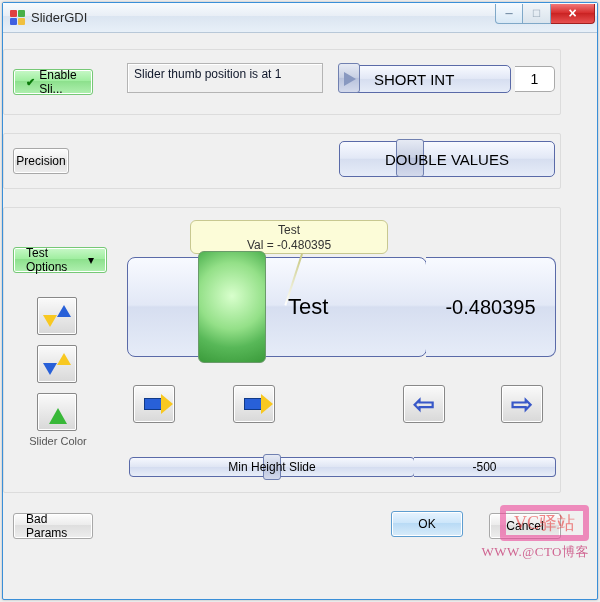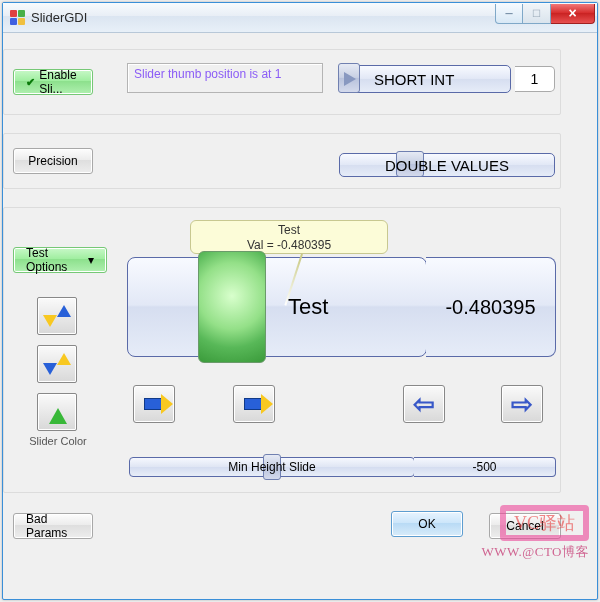--- a/index.html
+++ b/index.html
@@ -13,21 +13,21 @@
   .winbtn { width:28px; height:20px; border:1px solid #7fa8c8; border-top:none; background:linear-gradient(#f5faff,#d8e8f5); display:flex; align-items:center; justify-content:center; font-size:10px; color:#3a5a7a; }
   .winbtn.min { border-radius:0 0 0 4px; }
   .winbtn.max { background:linear-gradient(#f0f4f8,#dae4ed); color:#9aaab8; border-left:none;}
   .winbtn.close { width:44px; border-radius:0 0 4px 0; background:linear-gradient(#f07878,#d83030 45%,#c82020 46%,#e85050); color:#fff; border-color:#a02020; border-left:none;}
   .client { flex:1; padding:14px 18px; position:relative; }
   .groupbox { border:1px solid #dcdcdc; border-radius:2px; position:absolute; background:#f0f0f0; }
   .sidebtn,.dlgbtn { background:linear-gradient(#fdfdfd,#ececec 45%,#dedede 46%,#ededed); border:1px solid #a8a8a8; border-radius:3px; height:26px; padding:0 12px; cursor:pointer; font-size:12px; display:flex; align-items:center; justify-content:center; box-shadow:inset 0 0 0 1px #fff; }
   .sidebtn.green { background:linear-gradient(#c8f8c8,#a0eea0 45%,#8ce08c 46%,#b0f0b0); border-color:#76c876; }
   .check { width:12px; height:12px; margin-right:4px; color:#0a7a0a; font-weight:bold; font-size:11px; }
   .dropdown-arrow { margin-left:6px; }
-  .readonly { border:1px solid #b4b4b4; background:#f0f0f0; padding:3px 6px; font-size:12px; color:#8b5cf6; box-shadow:inset 1px 1px 0 #fff; }
+  .readonly { border:1px solid #b4b4b4; background:#f0f0f0; padding:3px 6px; font-size:12px; color:#0f172a; box-shadow:inset 1px 1px 0 #fff; }
   .slider-track { background:linear-gradient(#f8faff,#e2e8f6 48%,#d6def0 50%,#e6ecf8); border:1px solid #5a6aa8; border-radius:5px; position:relative; display:flex; align-items:center; }
   .thumb { background:linear-gradient(#e6eaf4,#c8d0e4 48%,#b8c2dc 50%,#d4daec); border:1px solid #7080b0; border-radius:3px; position:absolute; height:calc(100% + 4px); top:-3px; }
   .slider-label { font-size:15px; color:#000; white-space:nowrap; }
   .bigslider { height:100px; border-radius:8px; }
   .big-thumb { width:68px; height:112px; top:-7px; left:70px; background:radial-gradient(circle at 50% 40%,#d8ffcc,#94e088 45%,#58b858 70%,#3a9a3a); border:1px solid #6a9a6a; border-radius:6px; position:absolute; }
   .tooltip { position:absolute; left:62px; top:-38px; width:198px; height:34px; background:#fcfcd8; border:1px solid #c8c890; border-radius:6px; text-align:center; font-size:12px; color:#333; padding-top:2px; line-height:1.25; }
   .tooltip::after { content:""; position:absolute; left:110px; top:33px; width:2px; height:54px; background:linear-gradient(#c8c880,#fff); transform:rotate(18deg); transform-origin:top; }
   .iconbtn { width:40px; height:38px; border:1px solid #888; background:linear-gradient(#fafafa,#d8d8d8); border-radius:2px; display:flex; align-items:center; justify-content:center; cursor:pointer; box-shadow:inset 0 0 0 1px #fff; }
   .arrow-ud { position:relative; width:24px; height:26px; }
   .au { position:absolute; width:0; height:0; border:7px solid transparent; }
@@ -81,24 +81,24 @@
       <div class="thumb" style="left:-2px;width:22px;">
         <svg width="22" height="30">
             <polygon points="5,8 17,15 5,22" fill="#8898c0"></polygon>
           </svg>
       </div>
       <span class="slider-label" style="margin-left:34px;font-size:15px;">SHORT INT</span>
     </div>
     <div class="value-box" style="position:absolute;left:512px;top:33px;width:40px;height:26px;line-height:20px;font-size:14px;border-radius:0 5px 5px 0;border-left:none;">1</div>
 
     <div class="groupbox" style="left:0;top:100px;width:558px;height:56px;"></div>
-    <div class="sidebtn" style="position:absolute;left:10px;top:115px;width:80px;">
+    <div class="sidebtn" style="position:absolute;left:10px;top:115px;width:56px;">
       <span>Precision</span>
     </div>
-    <div class="slider-track" style="position:absolute;left:336px;top:120px;width:216px;height:24px;">
+    <div class="slider-track" style="position:absolute;left:336px;top:108px;width:216px;height:36px;">
       <div class="thumb" style="left:56px;width:28px;"></div>
       <span class="slider-label" style="position:absolute;width:100%;text-align:center;font-size:15px;">DOUBLE VALUES</span>
     </div>
 
     <div class="groupbox" style="left:0;top:174px;width:558px;height:286px;"></div>
     <div class="sidebtn green" style="position:absolute;left:10px;top:214px;width:94px;">
       <span>Test Options</span>
       <span class="dropdown-arrow">▾</span>
     </div>
 

